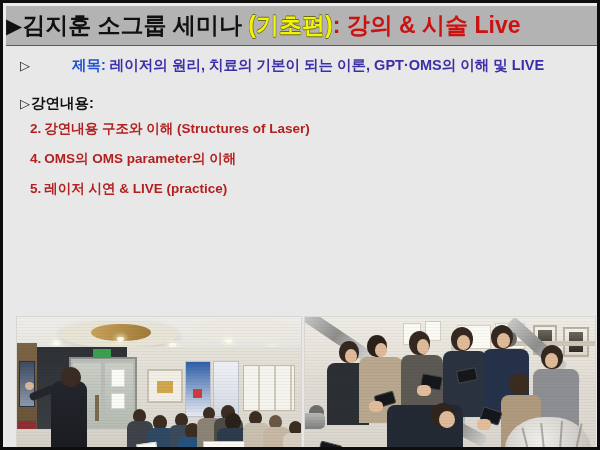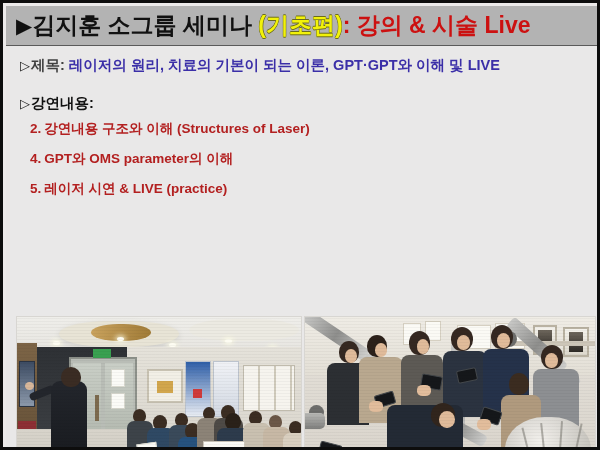--- a/index.html
+++ b/index.html
@@ -18,21 +18,20 @@
   }
   
   #title-bar {
     position: absolute;
     left: 3px; top: 3px;
     width: 591px; height: 40px;
     background: #b3b3b3;
     border-bottom: 1px solid #5a5a5a;
     display: flex;
     align-items: center;
-    padding-left: 10px;
   }
   .title-line {
     white-space: nowrap;
     font-size: 23px;
     font-weight: bold;
     line-height: 1;
   }
   .tri-marker {
     font-size: 21px;
     color: #101010;
@@ -58,21 +57,21 @@
     white-space: nowrap;
     font-size: 14.5px;
     font-weight: bold;
     line-height: 1;
   }
   .open-tri {
     color: #151515;
     font-size: 13px;
     margin-right: 1px;
   }
-  .lbl-dark { color: #404040; }
+  .lbl-dark { color: #1d4ed8; margin-left: 41px; }
   .txt-navy { color: #3b2fa8; }
   .content-head {
     position: absolute;
     left: 14px; top: 50px;
     white-space: nowrap;
     font-size: 14.5px;
     font-weight: bold;
     color: #111111;
     line-height: 1;
   }
@@ -203,33 +202,33 @@
 
   <div id="title-bar">
     <div class="title-line">
       <span class="tri-marker">▶</span><span class="t-black">김지훈 소그룹 세미나 </span><span class="t-yellow">(기초편)</span><span class="t-red">:</span><span class="t-red"> 강의 &amp; 시술 Live</span>
     </div>
   </div>
 
   <div id="body-area">
 
     <div class="subject-row">
-      <span class="open-tri">▷</span><span class="lbl-dark">제목:</span><span class="txt-navy"> 레이저의 원리, 치료의 기본이 되는 이론, GPT·GPT와 이해 및 LIVE</span>
+      <span class="open-tri">▷</span><span class="lbl-dark">제목:</span><span class="txt-navy"> 레이저의 원리, 치료의 기본이 되는 이론, GPT·OMS의 이해 및 LIVE</span>
     </div>
 
     <div class="content-head">
       <span class="open-tri">▷</span><span>강연내용:</span>
     </div>
 
     <div id="item-list">
       <div class="item">
         <span class="num">2.</span><span>강연내용 구조와 이해 (Structures of Laser)</span>
       </div>
       <div class="item">
-        <span class="num">4.</span><span>GPT와 OMS parameter의 이해</span>
+        <span class="num">4.</span><span>OMS의 OMS parameter의 이해</span>
       </div>
       <div class="item">
         <span class="num">5.</span><span>레이저 시연 &amp; LIVE (practice)</span>
       </div>
     </div>
 
     <div id="photo-strip">
 
       <div class="photo" id="photo-left">
         <div class="ph-layer L-ceiling"></div>

